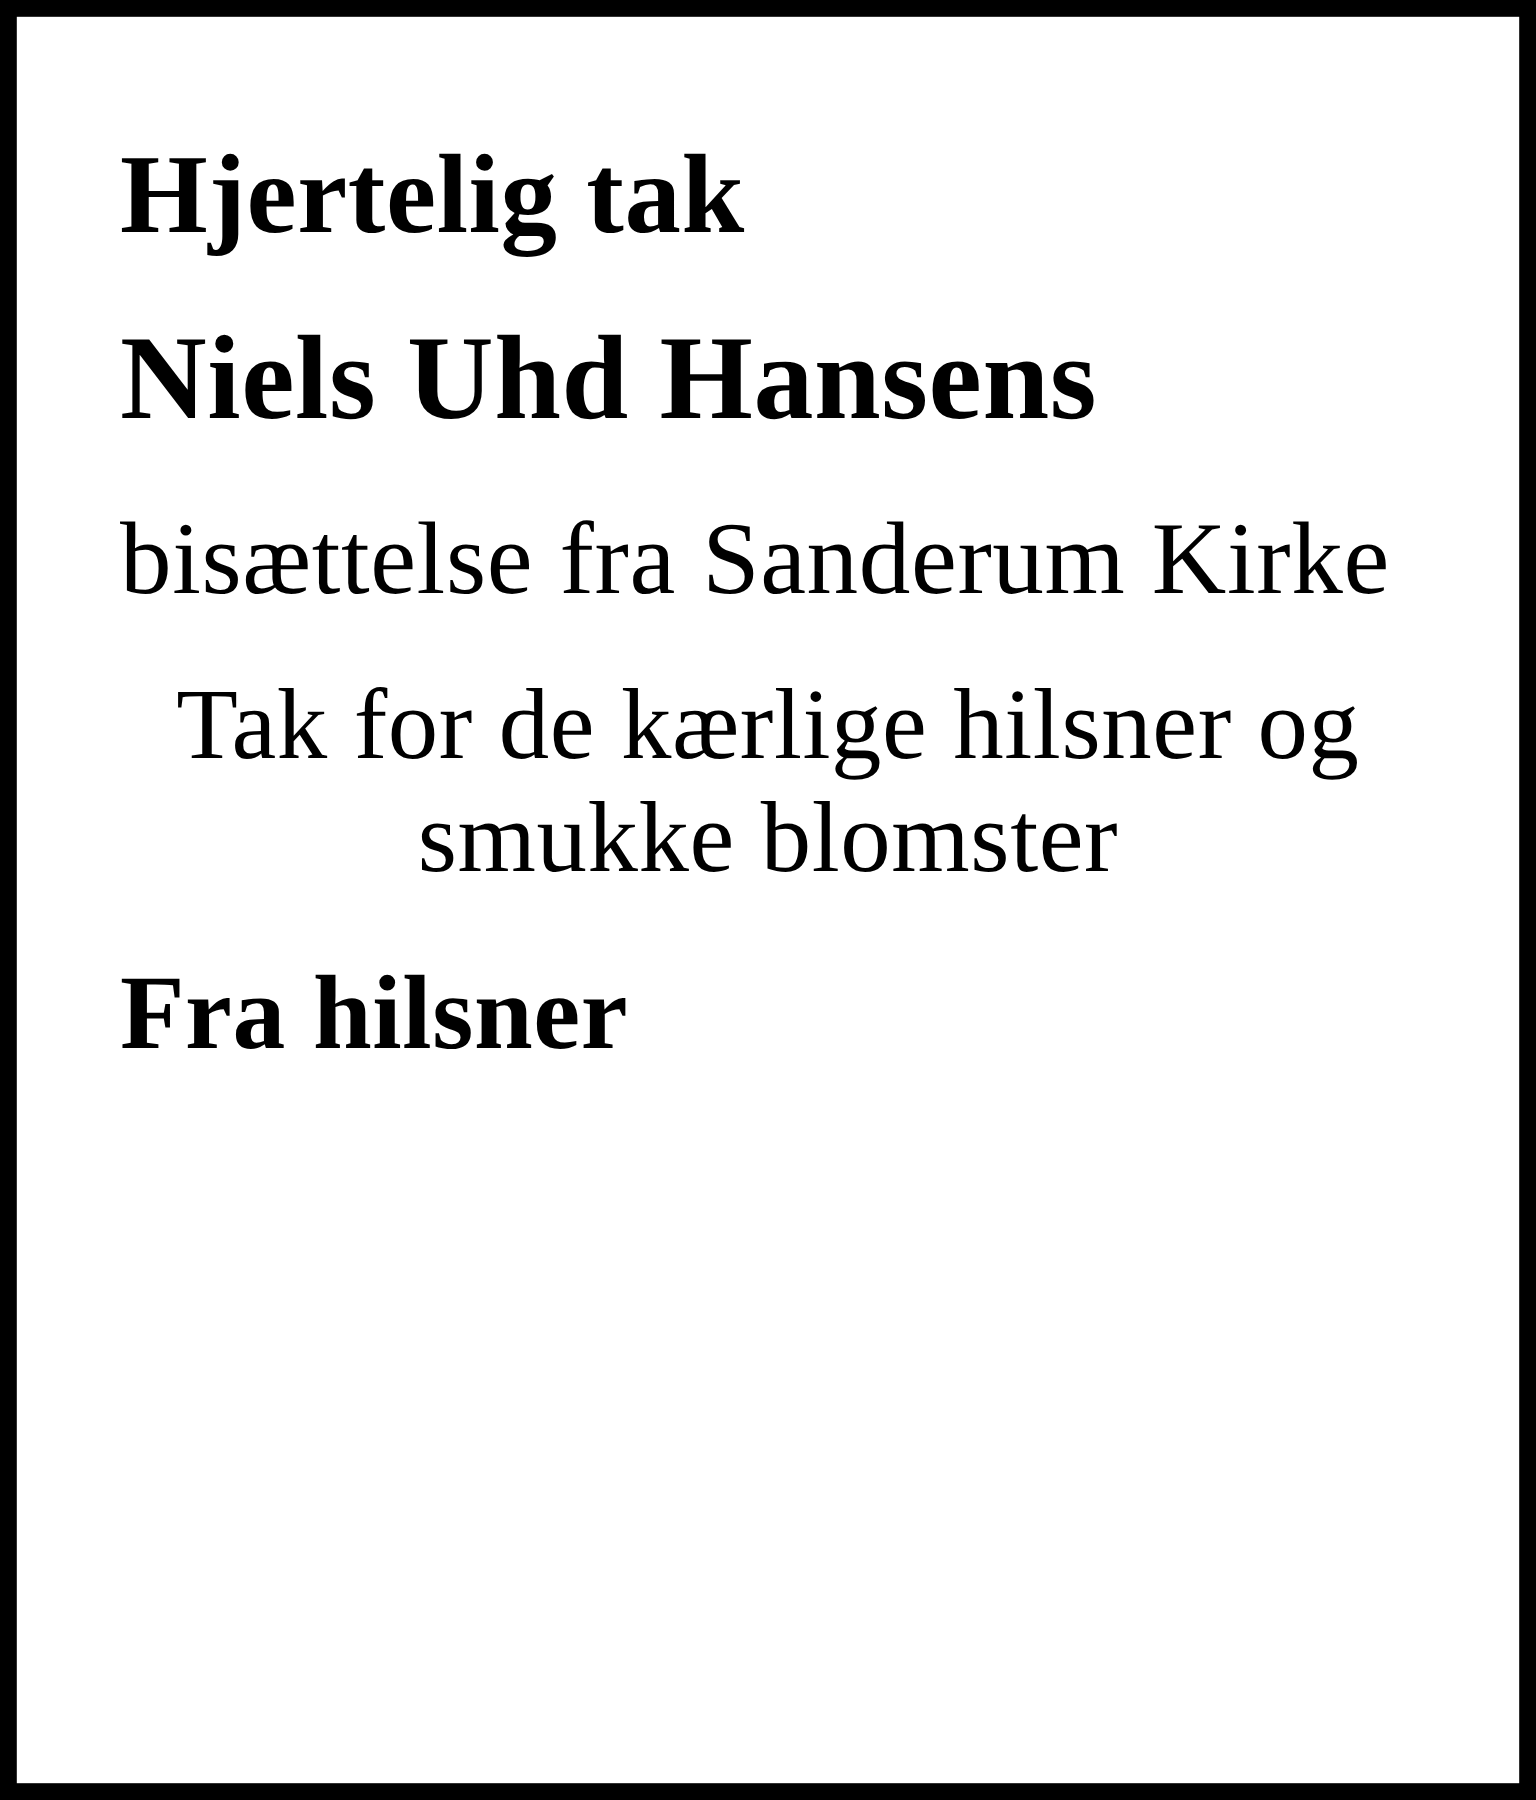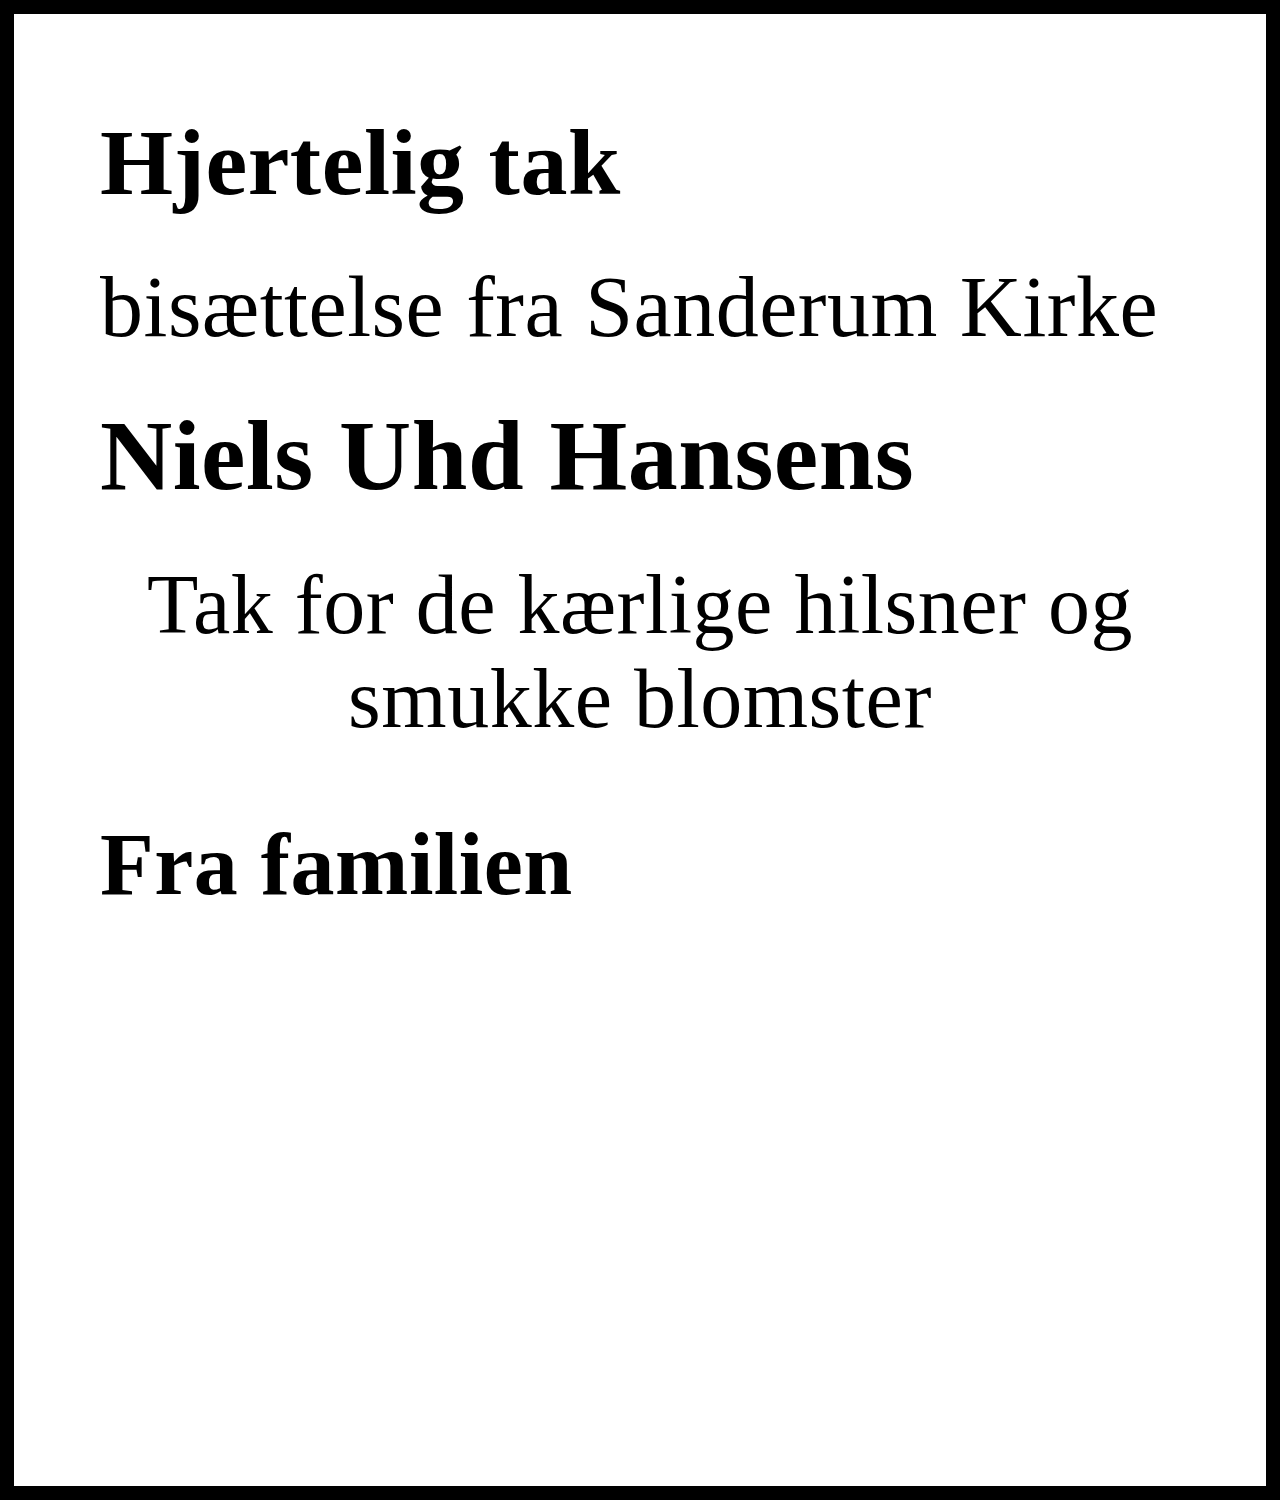--- a/index.html
+++ b/index.html
@@ -48,30 +48,30 @@
     letter-spacing: 0.5px;
   }
   .place {
     font-size: 86px;
     font-weight: normal;
     margin-bottom: 44px;
   }
   .thanks {
     font-size: 84px;
     font-weight: normal;
-    margin-bottom: 64px;
+    margin-bottom: 44px;
   }
   .signature {
     font-size: 88px;
     font-weight: bold;
     margin-top: 6px;
   }
 </style>
 </head>
 <body>
 
 <div class="notice-card">
   <div class="line headline">Hjertelig tak</div>
+  <div class="line name">Niels Uhd Hansens</div>
   <div class="line place">bisættelse fra Sanderum Kirke</div>
-  <div class="line name">Niels Uhd Hansens</div>
   <div class="line thanks">Tak for de kærlige hilsner og smukke blomster</div>
-  <div class="line signature">Fra familien</div>
+  <div class="line signature">Fra hilsner</div>
 </div>
 
 </body></html>

